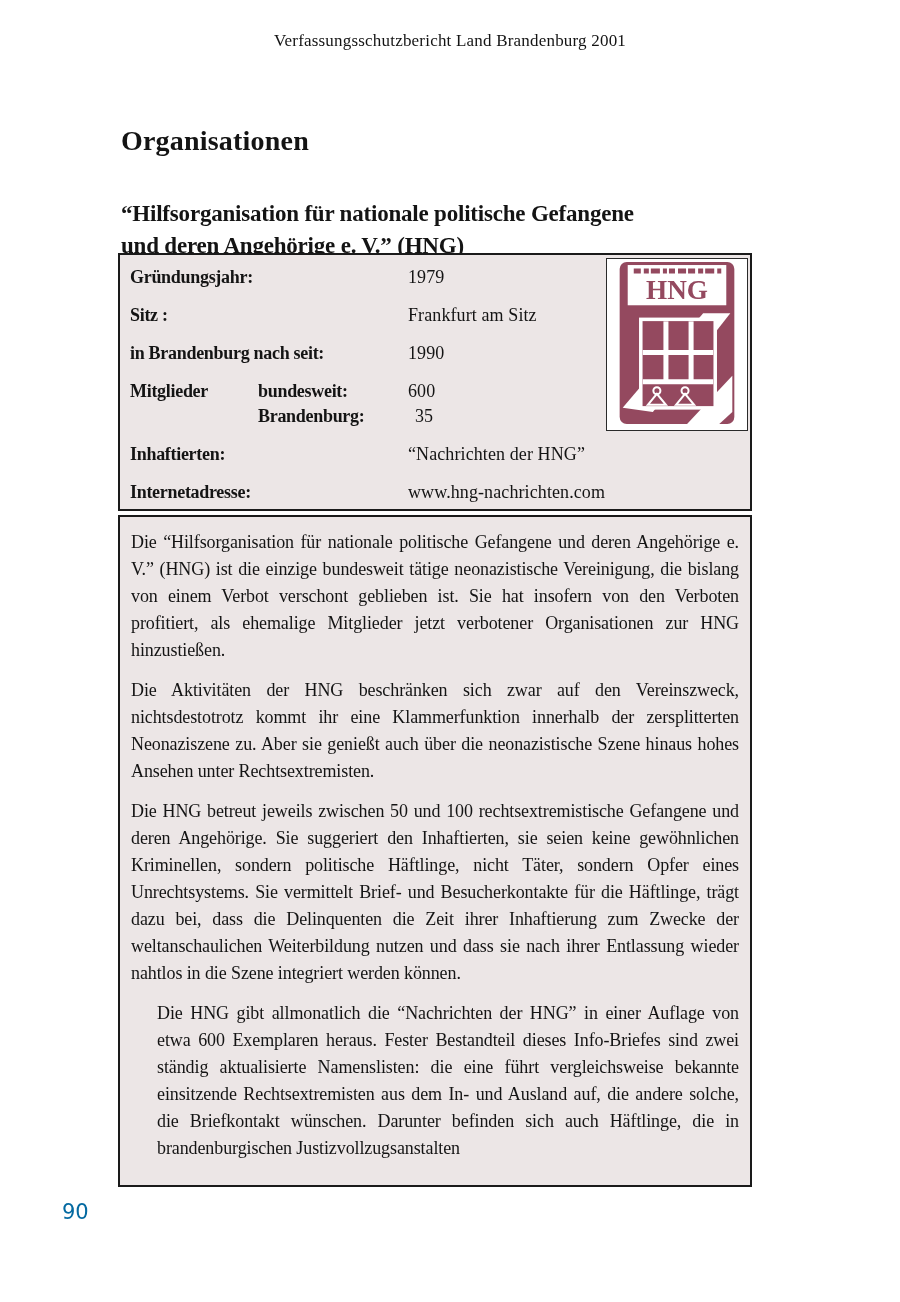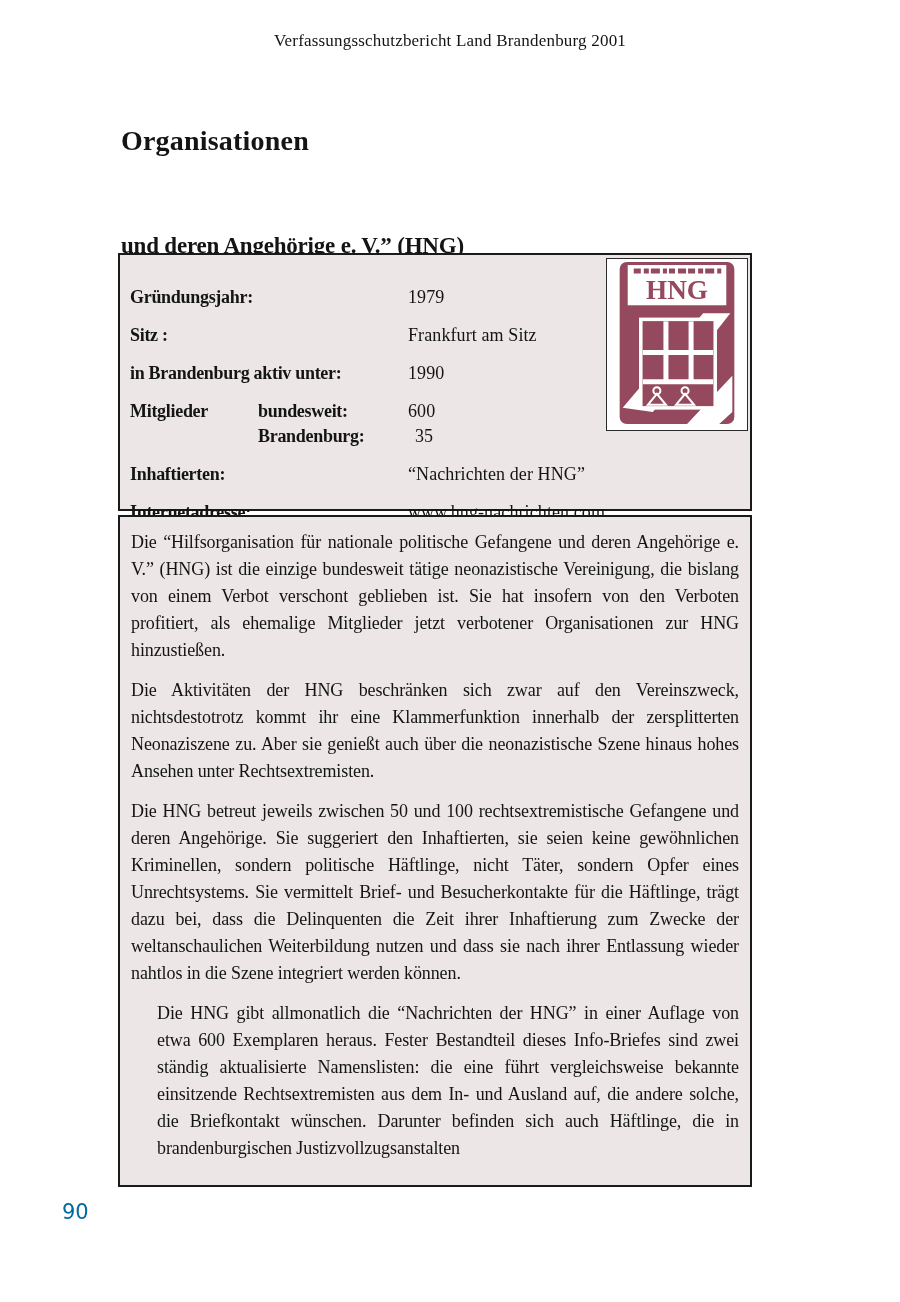--- a/index.html
+++ b/index.html
@@ -45,21 +45,20 @@
     top: 253px;
     left: 118px;
     width: 634px;
     height: 258px;
     background: #ece6e6;
     border: 2px solid #1a1a1a;
     box-sizing: border-box;
   }
   .fact-rows {
     padding: 10px 0 0 10px;
-    margin-top: 20px;
   }
   .fact-row {
     display: grid;
     grid-template-columns: 128px 150px 1fr;
     font-size: 18px;
     line-height: 25px;
     margin-bottom: 13px;
   }
   .fact-row.tight { margin-bottom: 0; }
   .fact-label {
@@ -113,39 +112,39 @@
   }
 </style>
 </head>
 <body>
 
 <div class="page-header">Verfassungsschutzbericht Land Brandenburg 2001</div>
 
 <h1 class="section-title">Organisationen</h1>
 
 <h2 class="org-title">
-  <br>
+  <span>“Hilfsorganisation für nationale politische Gefangene</span><br>
   <span>und deren Angehörige e. V.” (HNG)</span>
 </h2>
 
 <div class="factbox">
   <div class="fact-rows">
 
     <div class="fact-row">
       <span class="fact-label span2">Gründungsjahr:</span>
       <span class="fact-value">1979</span>
     </div>
 
     <div class="fact-row">
       <span class="fact-label span2">Sitz :</span>
       <span class="fact-value">Frankfurt am Sitz</span>
     </div>
 
     <div class="fact-row">
-      <span class="fact-label span2">in Brandenburg aktiv unter:</span>
+      <span class="fact-label span2">in Brandenburg nach seit:</span>
       <span class="fact-value">1990</span>
     </div>
 
     <div class="fact-row tight">
       <span class="fact-label">Mitglieder</span>
       <span class="fact-sublabel">bundesweit:</span>
       <span class="fact-value">600</span>
     </div>
 
     <div class="fact-row">

